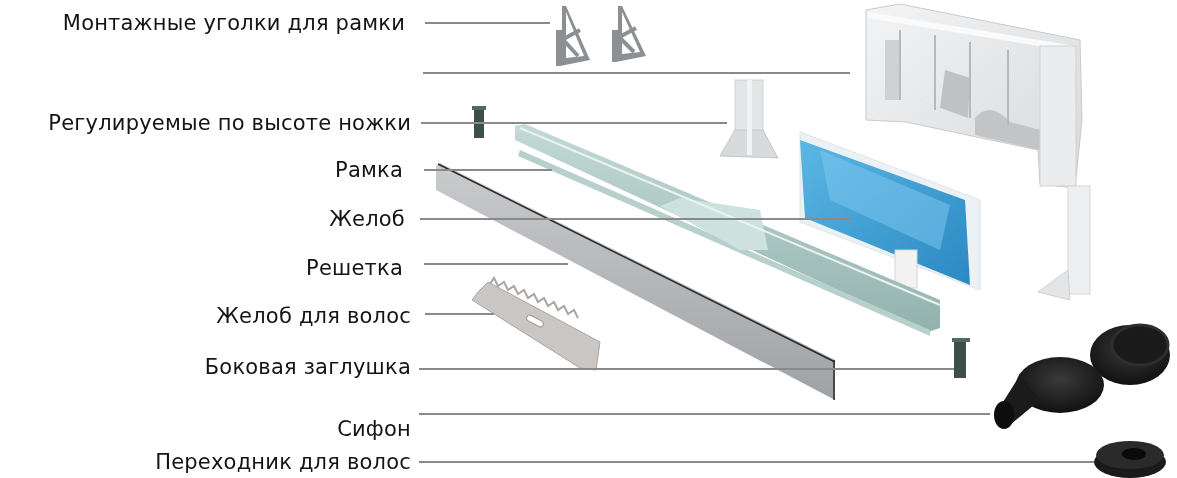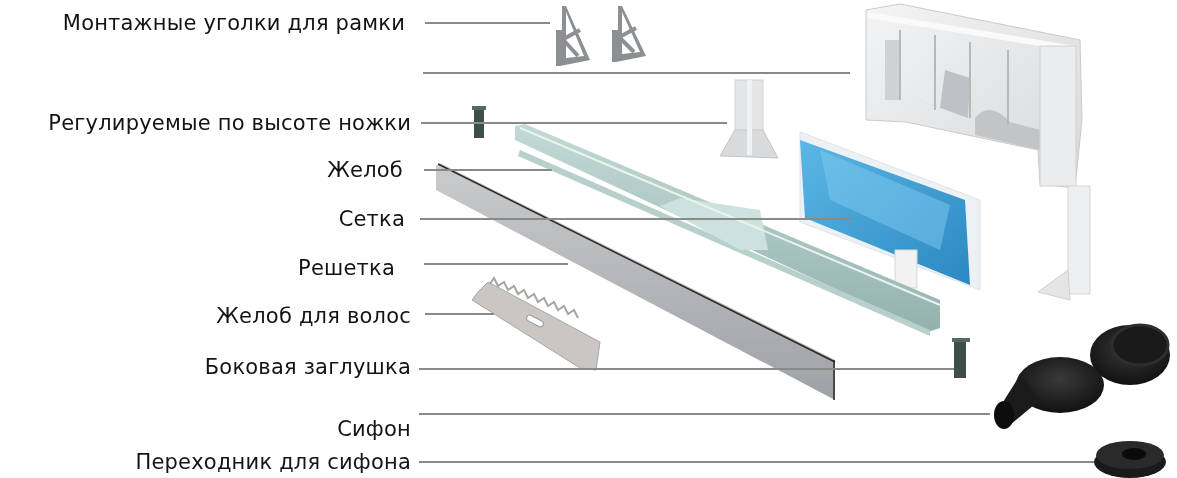--- a/index.html
+++ b/index.html
@@ -131,20 +131,20 @@
     <line class="leader" x1="425" y1="314" x2="494" y2="314"></line>
     <line class="leader" x1="419" y1="369" x2="954" y2="369"></line>
     <line class="leader" x1="419" y1="414" x2="990" y2="414"></line>
     <line class="leader" x1="419" y1="462" x2="1094" y2="462"></line>
   </g>
 </svg>
 
 <div class="labels">
   <div class="label" style="top:10px;right:6px;">Монтажные уголки для рамки</div>
   <div class="label" style="top:110px;right:0px;">Регулируемые по высоте ножки</div>
-  <div class="label" style="top:157px;right:8px;">Желоб</div>
-  <div class="label" style="top:206px;right:6px;">Сетка</div>
-  <div class="label" style="top:255px;right:16px;">Решетка</div>
+  <div class="label" style="top:157px;right:8px;">Рамка</div>
+  <div class="label" style="top:206px;right:6px;">Желоб</div>
+  <div class="label" style="top:255px;right:8px;">Решетка</div>
   <div class="label" style="top:303px;right:0px;">Желоб для волос</div>
   <div class="label" style="top:354px;right:0px;">Боковая заглушка</div>
   <div class="label" style="top:401px;right:0px;margin-top:15px;">Сифон</div>
-  <div class="label" style="top:449px;right:0px;">Переходник для сифона</div>
+  <div class="label" style="top:449px;right:0px;">Переходник для волос</div>
 </div>
 
 </body></html>

